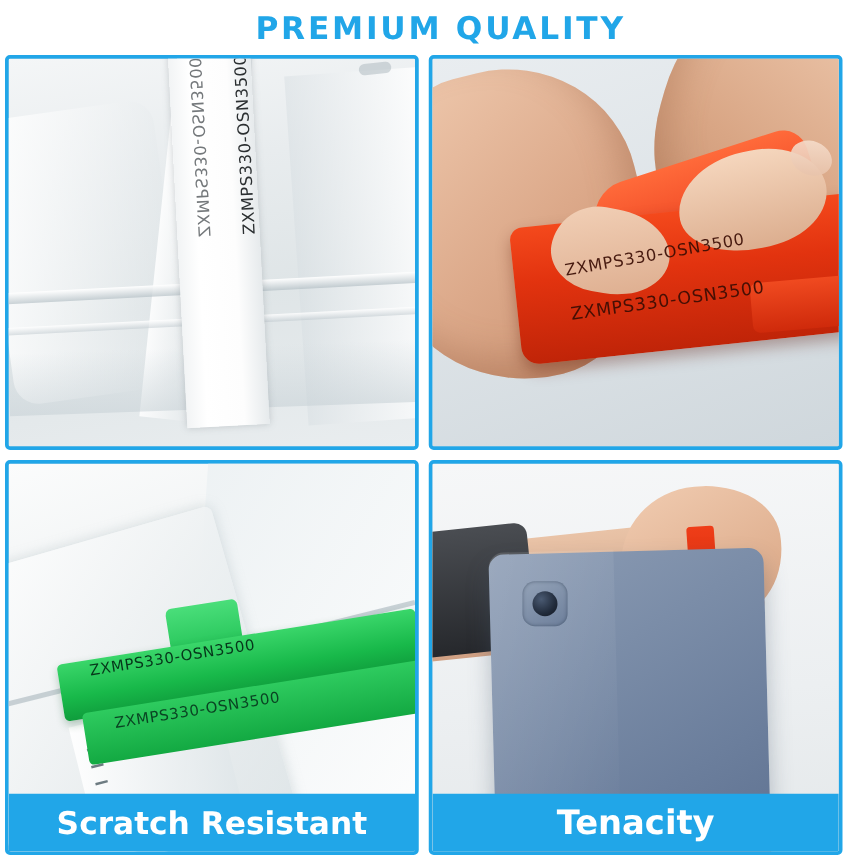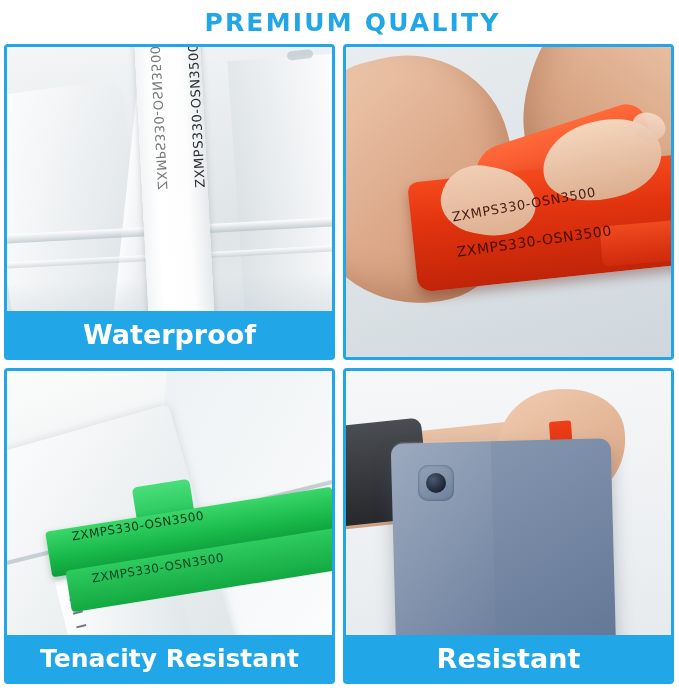--- a/index.html
+++ b/index.html
@@ -339,21 +339,20 @@
         <div class="c1-fold c1-f3"></div>
         <div class="c1-edge"></div>
         <div class="c1-edge2"></div>
         <div class="c1-ripple"></div>
         <div class="c1-tag">
           <div class="c1-hole"></div>
           <div class="c1-tag-txt c1-t1">ZXMPS330-OSN3500</div>
           <div class="c1-tag-txt c1-t2">ZXMPS330-OSN3500</div>
         </div>
       </div>
-      <div class="caption">Waterproof</div>
     </div>
 
     <div class="cell">
       <div class="photo">
         <div class="c2-bg"></div>
         <div class="hand c2-hand-l"></div>
         <div class="hand c2-hand-r"></div>
         <div class="c2-red2"></div>
         <div class="c2-red"></div>
         <div class="c2-red-tail"></div>
@@ -379,35 +378,35 @@
           <div class="c3-tick" style="left:10px; top:76px; width:10px;"></div>
         </div>
         <div class="c3-num" style="left:92px; top:208px;">0</div>
         <div class="c3-num" style="left:100px; top:280px;">1 cm</div>
         <div class="c3-green-tab"></div>
         <div class="c3-green"></div>
         <div class="c3-green2"></div>
         <div class="c3-txt c3-t1">ZXMPS330-OSN3500</div>
         <div class="c3-txt c3-t2">ZXMPS330-OSN3500</div>
       </div>
-      <div class="caption small">Tenacity Resistant</div>
+      <div class="caption small">Scratch Resistant</div>
     </div>
 
     <div class="cell">
       <div class="photo">
         <div class="c4-bg"></div>
         <div class="c4-arm"></div>
         <div class="c4-sleeve"></div>
         <div class="c4-hand"></div>
         <div class="c4-tagred"></div>
         <div class="c4-fing c4-f1"></div>
         <div class="c4-fing c4-f2"></div>
         <div class="c4-tag-strap"></div>
         <div class="c4-tablet"></div>
         <div class="c4-gloss"></div>
         <div class="c4-cam"></div>
         <div class="c4-lens"></div>
       </div>
-      <div class="caption">Resistant</div>
+      <div class="caption">Tenacity</div>
     </div>
 
   </div>
 </div>
 
 </body></html>

